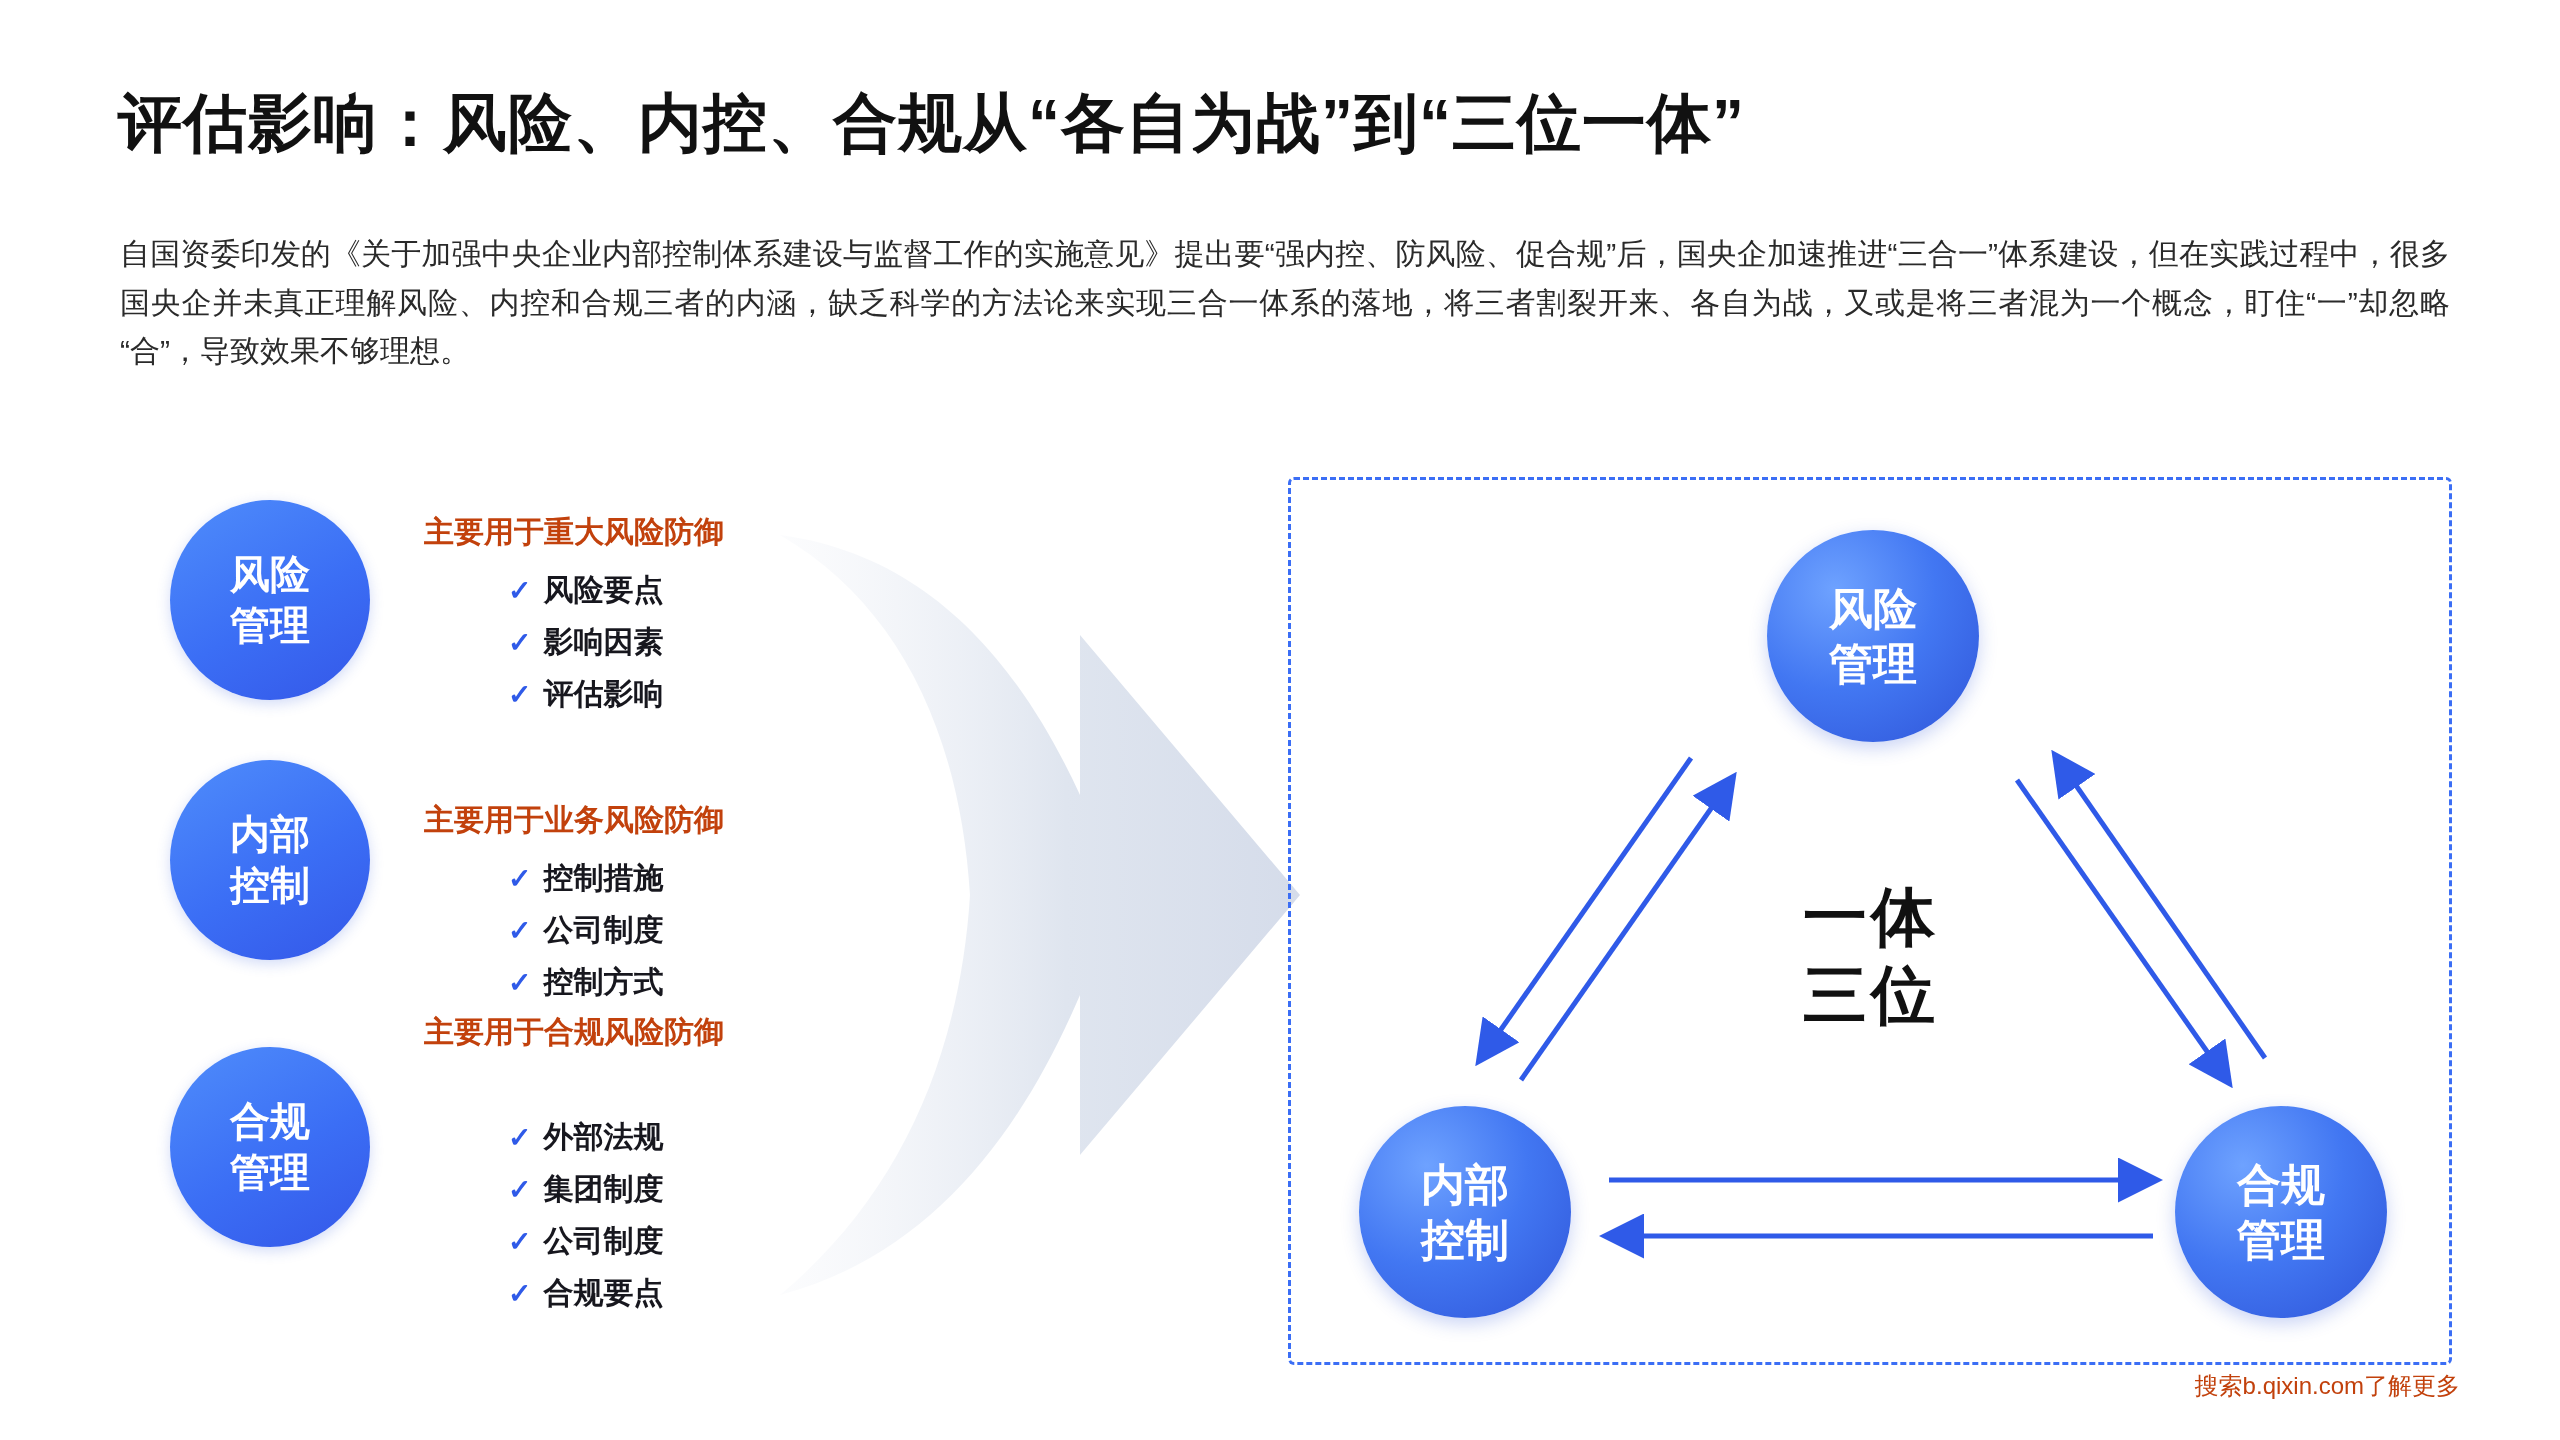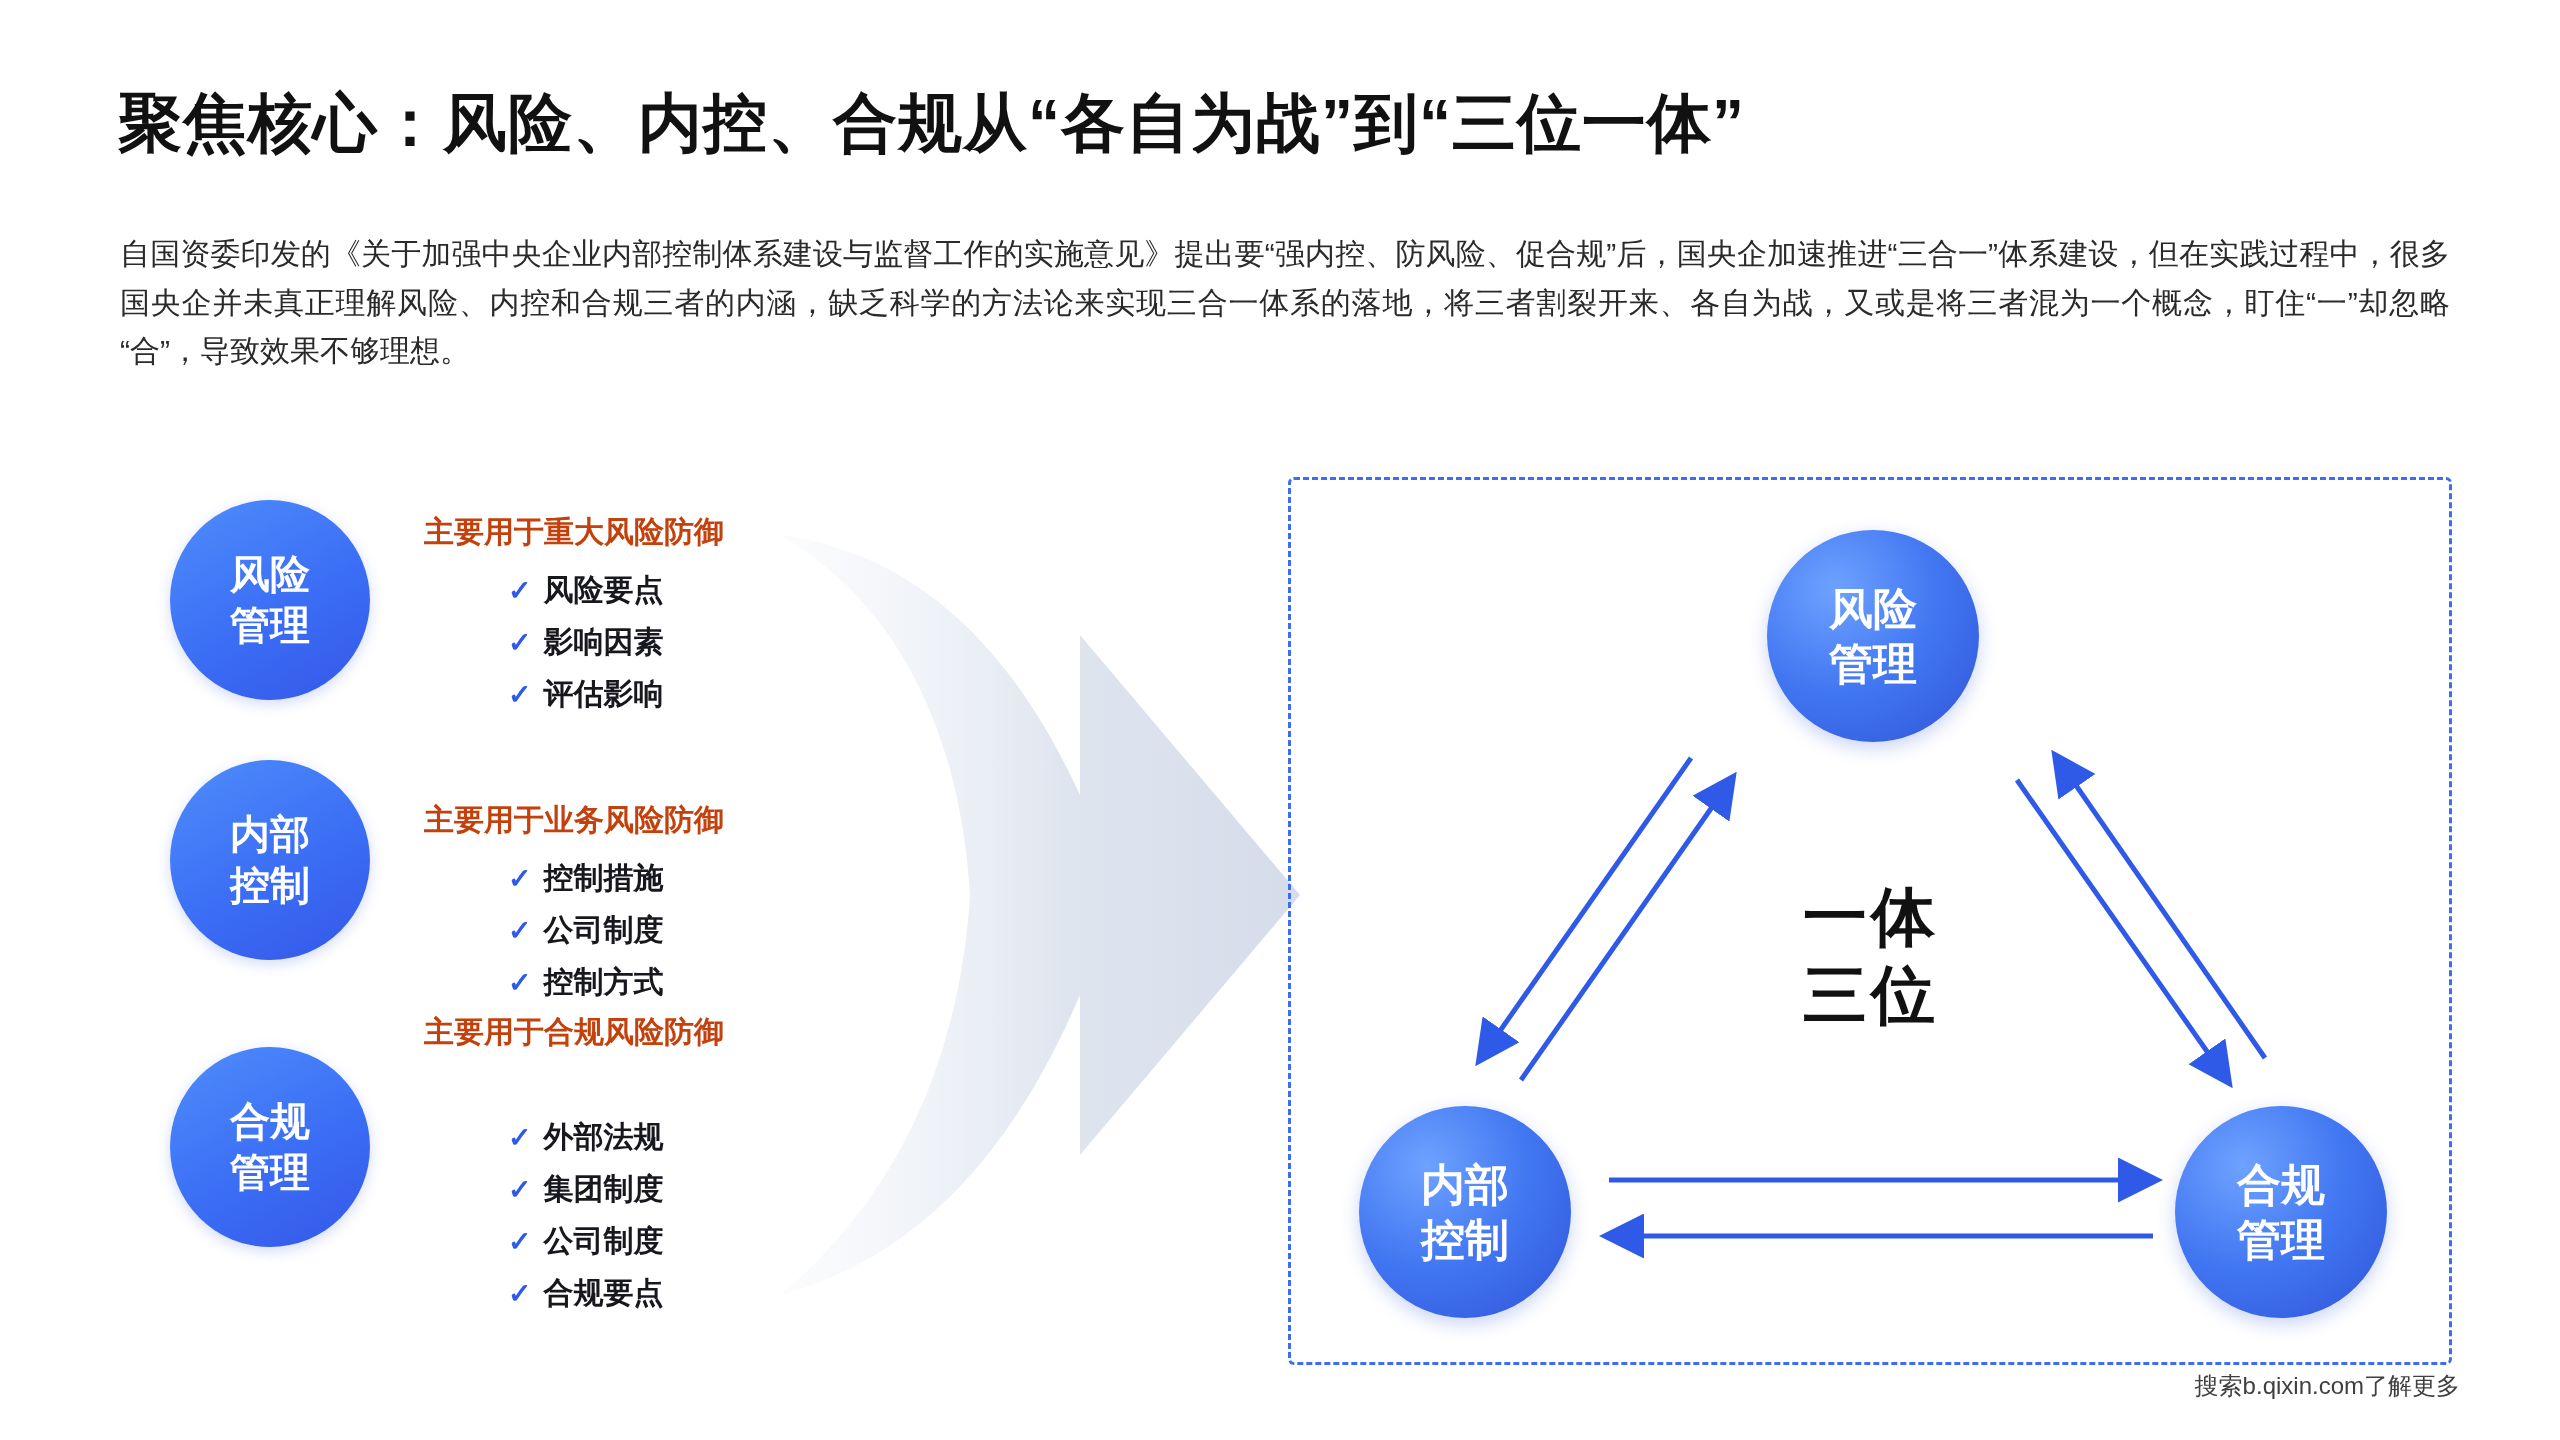--- a/index.html
+++ b/index.html
@@ -163,28 +163,28 @@
     left: 0; top: 0;
     width: 1164px; height: 888px;
   }
 
   
   #footer-note {
     position: absolute;
     right: 100px;
     bottom: 38px;
     font-size: 24px;
-    color: #404040;
+    color: #c2410c;
     white-space: nowrap;
   }
 </style>
 </head>
 <body>
 
-<div id="page-title">聚焦核心：风险、内控、合规从“各自为战”到“三位一体”</div>
+<div id="page-title">评估影响：风险、内控、合规从“各自为战”到“三位一体”</div>
 
 <div id="intro-paragraph">自国资委印发的《关于加强中央企业内部控制体系建设与监督工作的实施意见》提出要“强内控、防风险、促合规”后，国央企加速推进“三合一”体系建设，但在实践过程中，很多国央企并未真正理解风险、内控和合规三者的内涵，缺乏科学的方法论来实现三合一体系的落地，将三者割裂开来、各自为战，又或是将三者混为一个概念，盯住“一”却忽略“合”，导致效果不够理想。</div>
 
 <svg id="big-arrow" viewBox="0 0 540 860" xmlns="http://www.w3.org/2000/svg">
   <defs>
     <linearGradient id="arrGrad" x1="0" y1="0" x2="1" y2="0">
       <stop offset="0%" stop-color="#eef1f7" stop-opacity="0.2"></stop>
       <stop offset="55%" stop-color="#dfe5ef"></stop>
       <stop offset="100%" stop-color="#d5dcea"></stop>
     </linearGradient>

